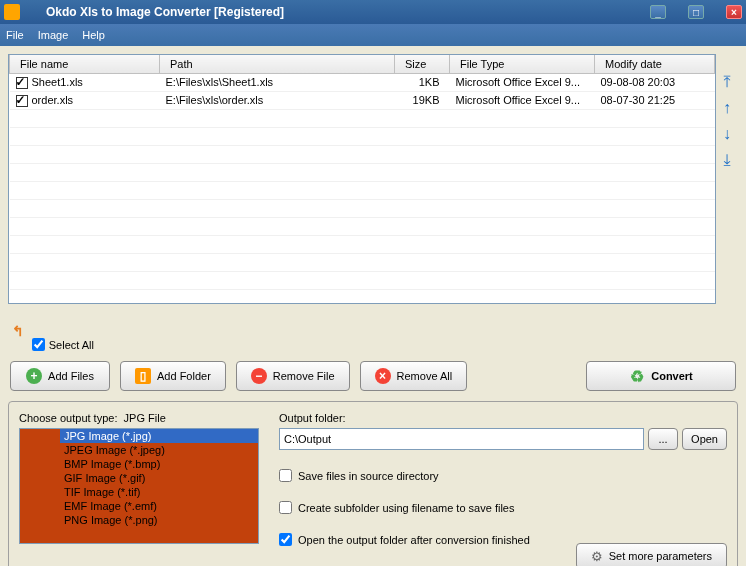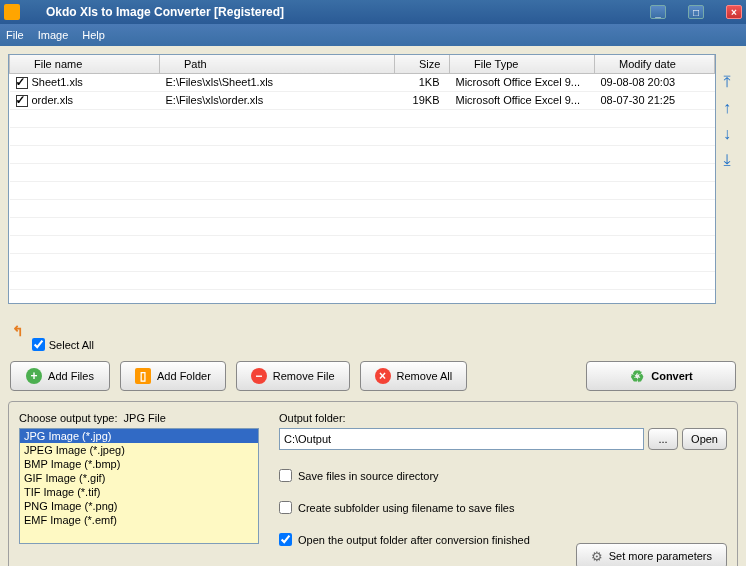--- a/index.html
+++ b/index.html
@@ -12,21 +12,21 @@
 .titlebar .win-btn.close { background: linear-gradient(to bottom, #e55, #c33); border-color: #f88; }
 
 .menubar { background: linear-gradient(to bottom, #4a7ab5, #3a6ea5); height: 22px; display: flex; align-items: center; padding: 0 6px; color: white; font-size: 12px; }
 .menubar span { margin-right: 14px; cursor: pointer; }
 
 .client { padding: 8px; background: #ece9d8; height: calc(566px - 24px - 22px); display: flex; flex-direction: column; }
 
 .filegrid-wrap { display: flex; }
 .filegrid { flex: 1; background: white; border: 1px solid #7f9db9; height: 250px; overflow: hidden; }
 .filegrid table { width: 100%; border-collapse: collapse; table-layout: fixed; }
-.filegrid th { background: linear-gradient(to bottom, #f8f8f8, #e8e8e8); border: 1px solid #c0c0c0; border-top: none; text-align: left; padding: 2px 24px; font-weight: normal; font-size: 11px; height: 18px; }
+.filegrid th { background: linear-gradient(to bottom, #f8f8f8, #e8e8e8); border: 1px solid #c0c0c0; border-top: none; text-align: left; padding: 2px 10px; font-weight: normal; font-size: 11px; height: 18px; }
 .filegrid td { padding: 2px 6px; font-size: 11px; height: 18px; border-bottom: 1px solid #f0f0f0; white-space: nowrap; overflow: hidden; text-overflow: ellipsis; }
 .filegrid td.size { text-align: right; padding-right: 10px; }
 .filegrid .emptyrow td { border-bottom: 1px solid #f0f0f0; }
 .chk { width: 12px; height: 12px; border: 1px solid #333; display: inline-block; vertical-align: middle; margin-right: 4px; position: relative; }
 .chk.checked::after { content: "✓"; position: absolute; top: -3px; left: -1px; font-size: 12px; font-weight: bold; color: #000; }
 
 .side-arrows { width: 22px; display: flex; flex-direction: column; align-items: center; padding-top: 20px; gap: 10px; }
 .side-arrows .arrow { width: 16px; height: 16px; display: flex; align-items: center; justify-content: center; color: #1e6fc7; font-size: 16px; cursor: pointer; }
 
 .selectall-row { display: flex; align-items: center; padding: 6px 4px; gap: 8px; }
@@ -39,21 +39,21 @@
 .btn .ico { width: 16px; height: 16px; border-radius: 50%; display: flex; align-items: center; justify-content: center; font-size: 12px; font-weight: bold; color: white; }
 .ico.green { background: #4caf50; }
 .ico.orange { background: #ff9800; border-radius: 2px; }
 .ico.red { background: #f44336; }
 .btn.convert { margin-left: auto; min-width: 150px; font-weight: bold; font-size: 12px; }
 .btn.convert .ico { background: transparent; color: #4caf50; font-size: 16px; }
 
 .bottom-panel { border: 1px solid #a0a0a0; border-radius: 4px; padding: 10px; display: flex; gap: 20px; background: #ece9d8; }
 .output-type { flex: 0 0 240px; }
 .output-type .label-row { margin-bottom: 4px; }
-.output-type select, .listbox { width: 100%; height: 116px; border: 1px solid #7f9db9; background: #fef9c3; overflow-y: scroll; }
+.output-type select, .listbox { width: 100%; height: 116px; border: 1px solid #7f9db9; background: #c2410c; overflow-y: scroll; padding-left: 40px; }
 .listbox { list-style: none; }
 .listbox li { padding: 1px 4px; cursor: pointer; font-size: 11px; }
 .listbox li.selected { background: #316ac5; color: white; }
 
 .output-opts { flex: 1; }
 .output-opts .label-row { margin-bottom: 4px; }
 .folder-row { display: flex; gap: 4px; margin-bottom: 0; }
 .folder-row input[type=text] { flex: 1; border: 1px solid #7f9db9; padding: 3px 4px; height: 22px; }
 .folder-row .btn { min-width: 30px; padding: 0 8px; height: 22px; }
 .opt-row { margin: 19px 0; display: flex; align-items: center; gap: 6px; }
@@ -232,22 +232,22 @@
       <div class="label-row">
         <span>Choose output type:</span>&nbsp;
         <span>JPG File</span>
       </div>
       <ul class="listbox" id="format-list">
           <li class="selected">JPG Image (*.jpg)</li>
           <li>JPEG Image (*.jpeg)</li>
           <li>BMP Image (*.bmp)</li>
           <li>GIF Image (*.gif)</li>
           <li>TIF Image (*.tif)</li>
+          <li>EMF Image (*.emf)</li>
           <li>PNG Image (*.png)</li>
-          <li>EMF Image (*.emf)</li>
         </ul>
     </div>
 
     <div class="output-opts">
       <div class="label-row">Output folder:</div>
       <div class="folder-row">
         <input type="text" value="C:\Output" style="">
         <div class="btn">
             <span>...</span>
           </div>

